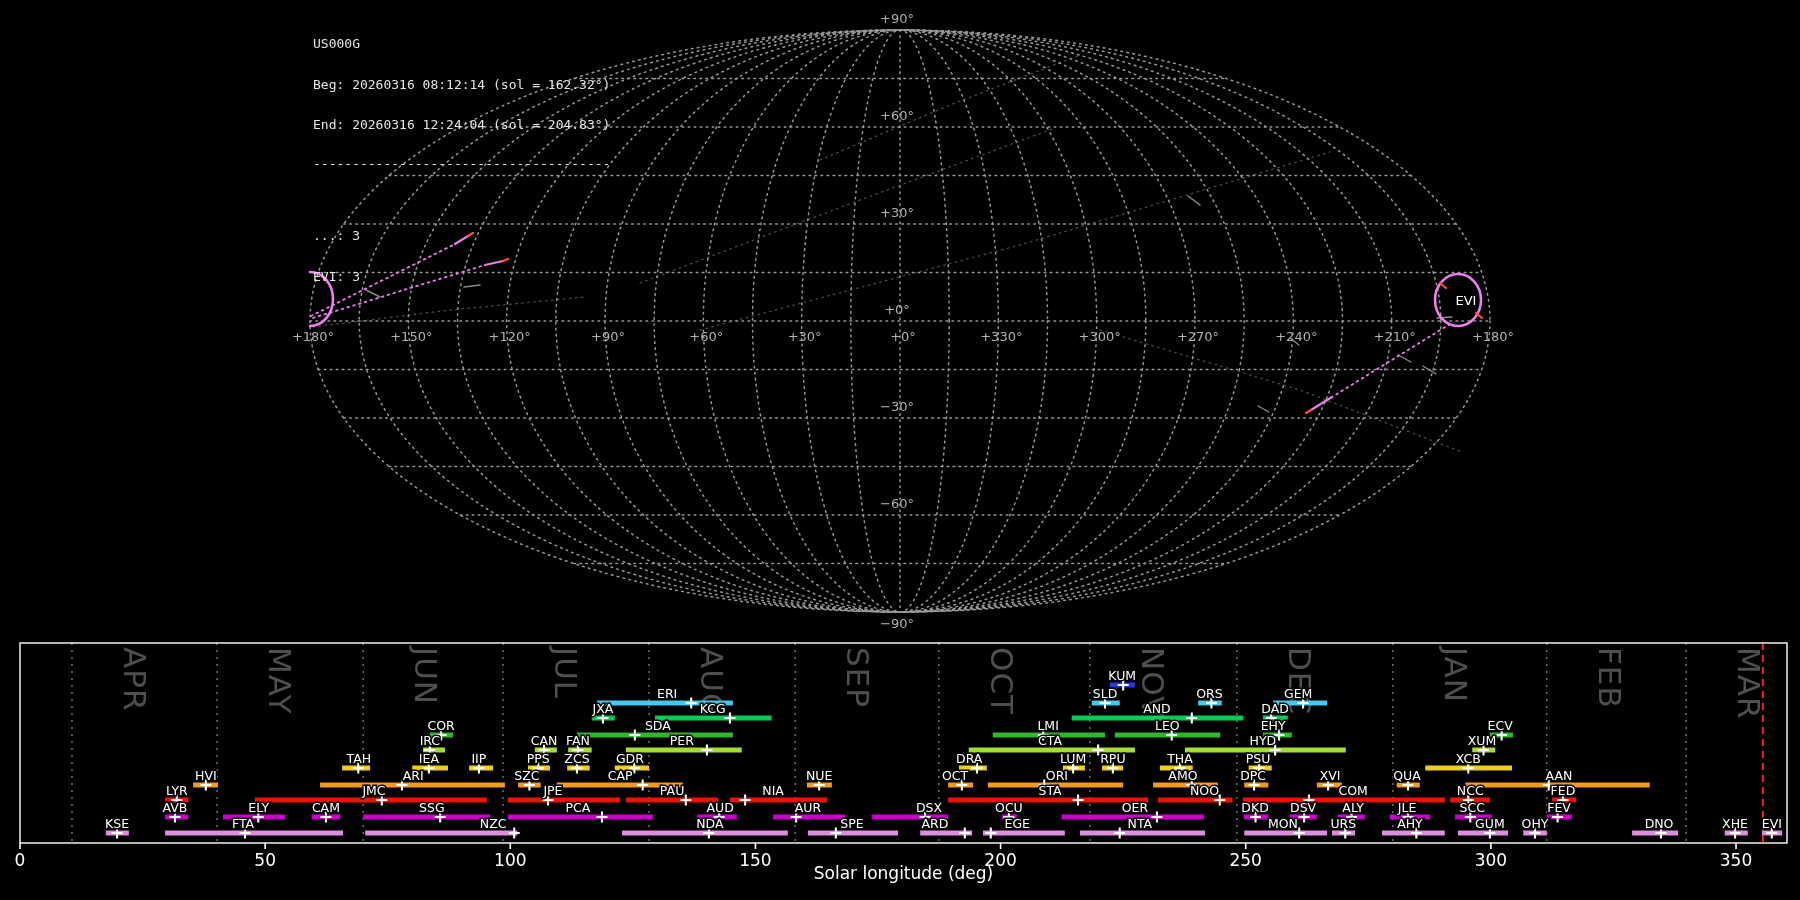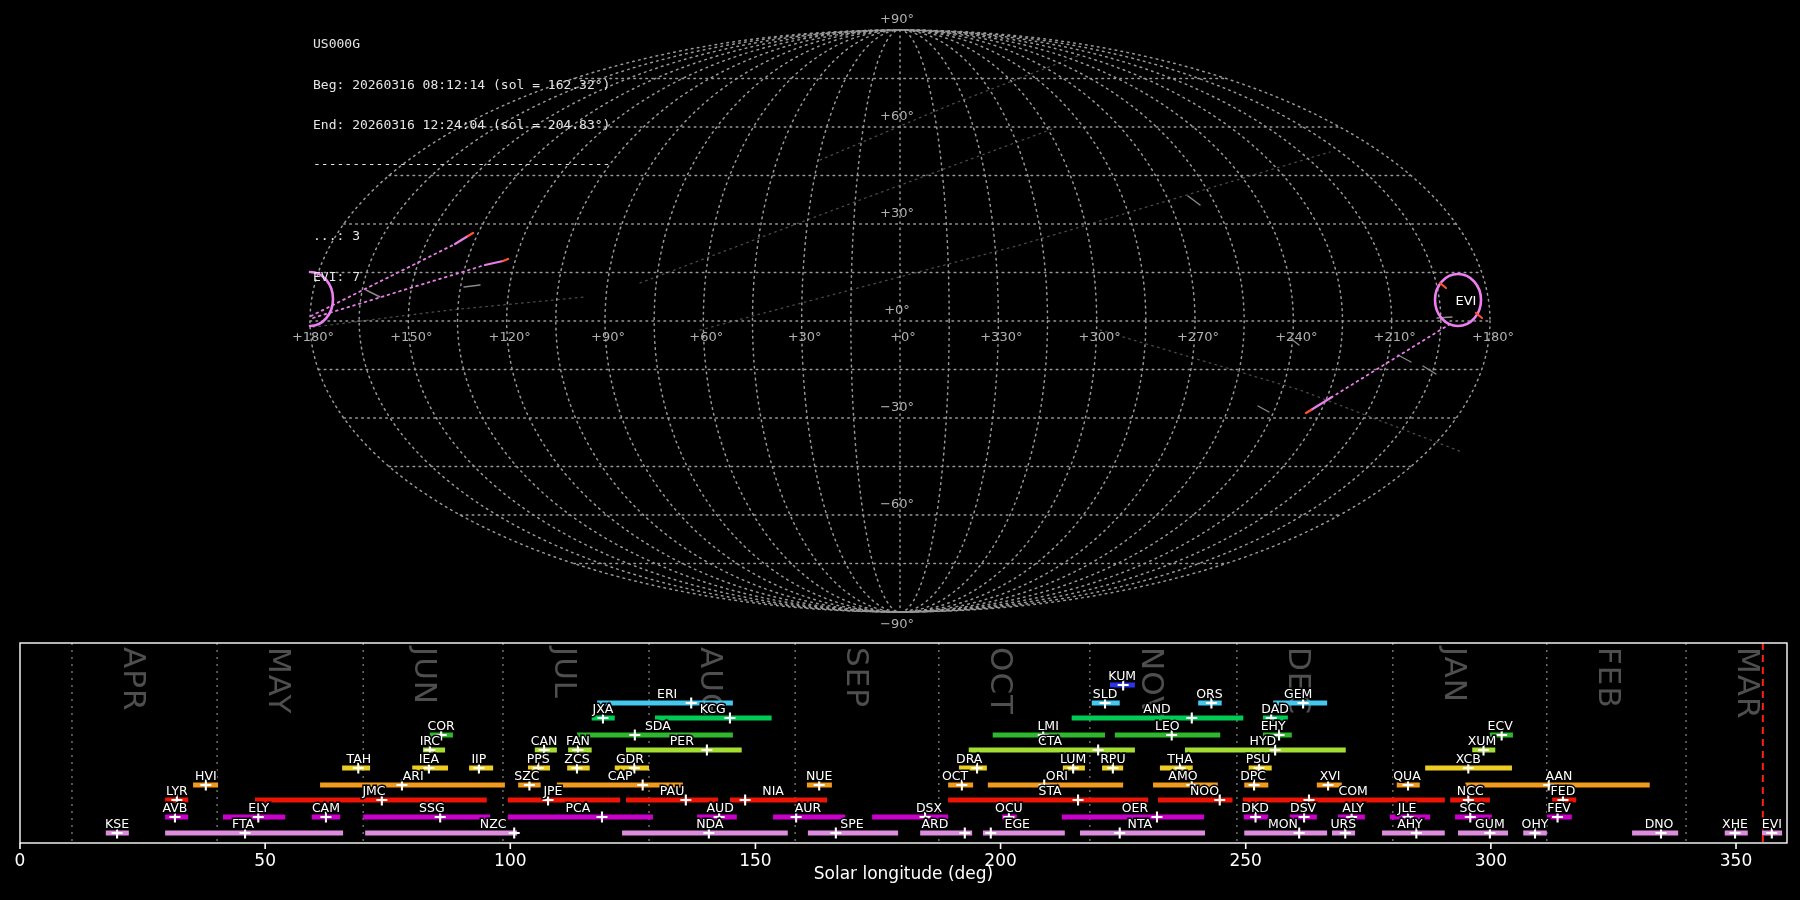--- a/index.html
+++ b/index.html
@@ -405,15 +405,15 @@
         <text x="903.5" y="879" text-anchor="middle" class="axis-lbl">Solar longitude (deg)</text>
       </g>
   </svg>
   <div id="session-header">
     <div>US000G</div>
     <div>Beg: 20260316 08:12:14 (sol = 162.32°)</div>
     <div>End: 20260316 12:24:04 (sol = 204.83°)</div>
     <div class="sep">--------------------------------------</div>
     <div class="gap"></div>
     <div>...: 3</div>
-    <div>EVI: 7</div>
+    <div>EVI: 3</div>
   </div>
 </div>
 
 </body></html>

